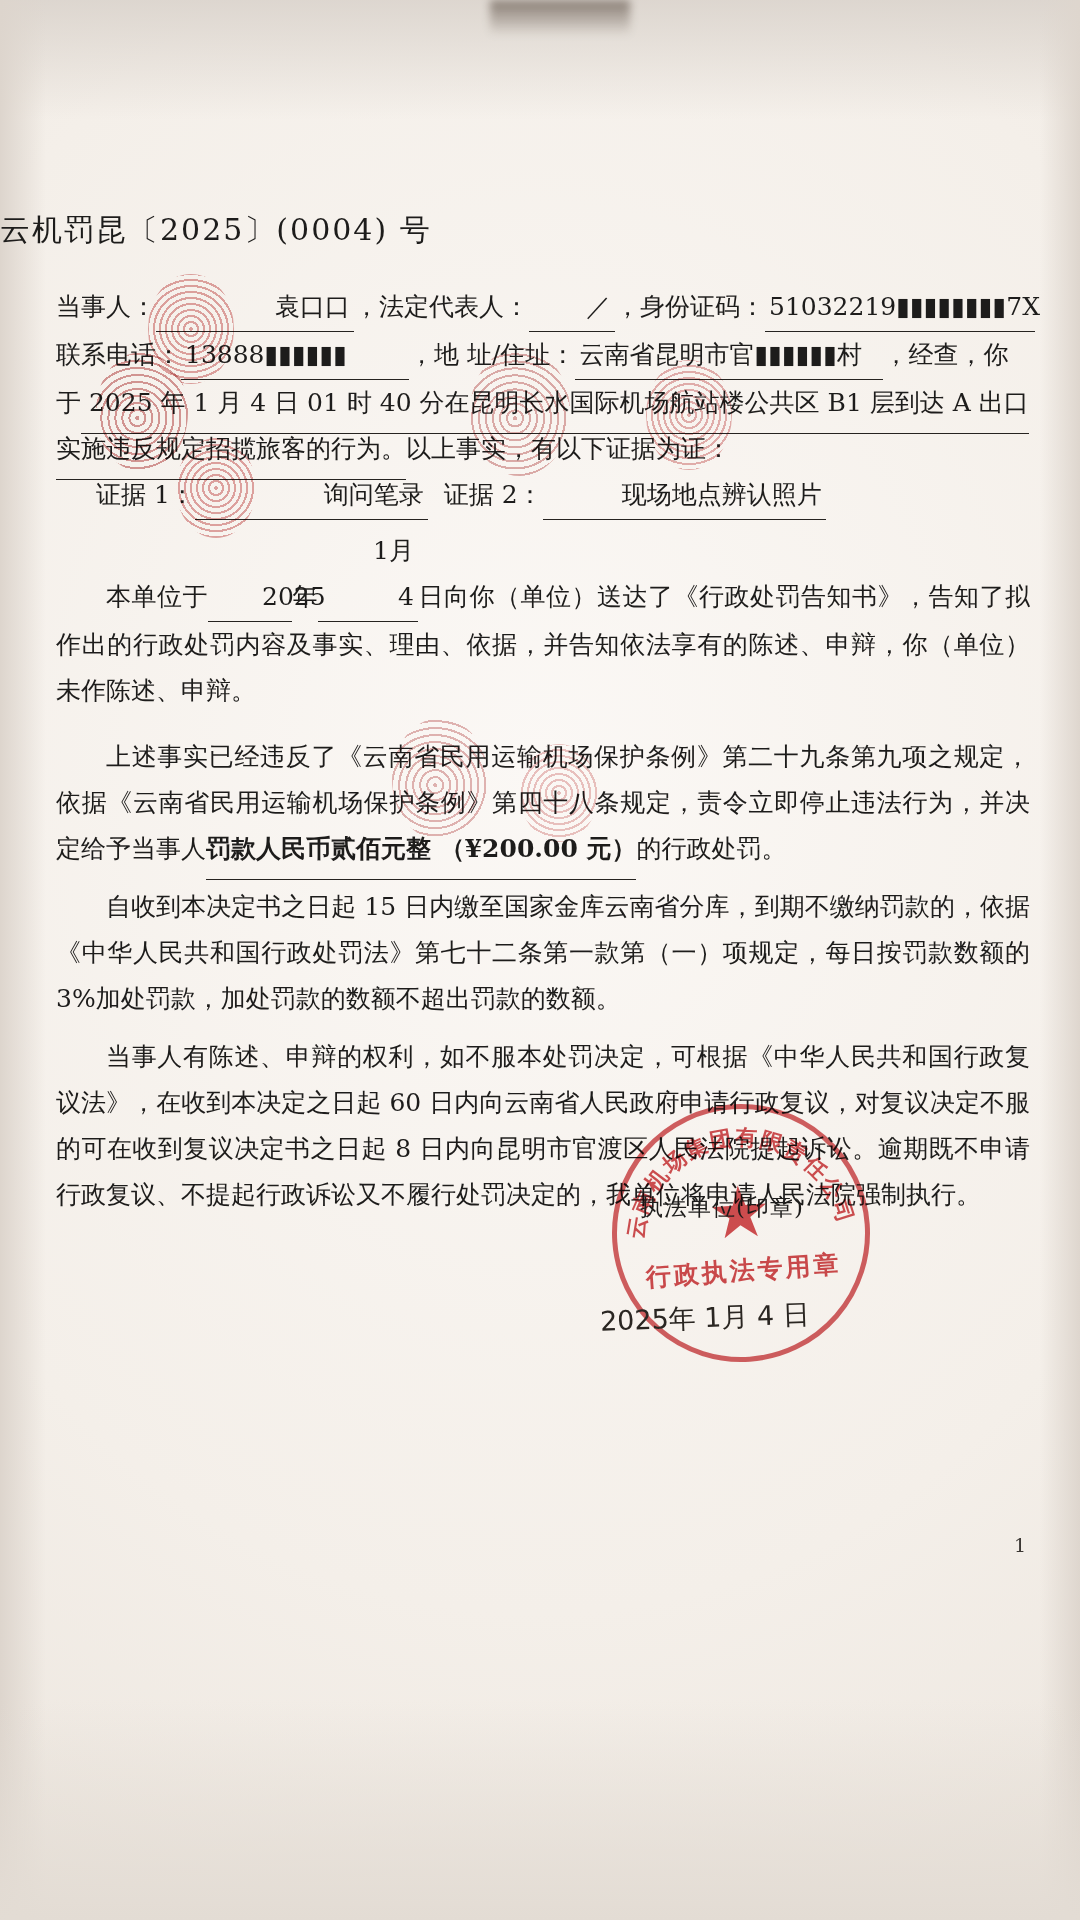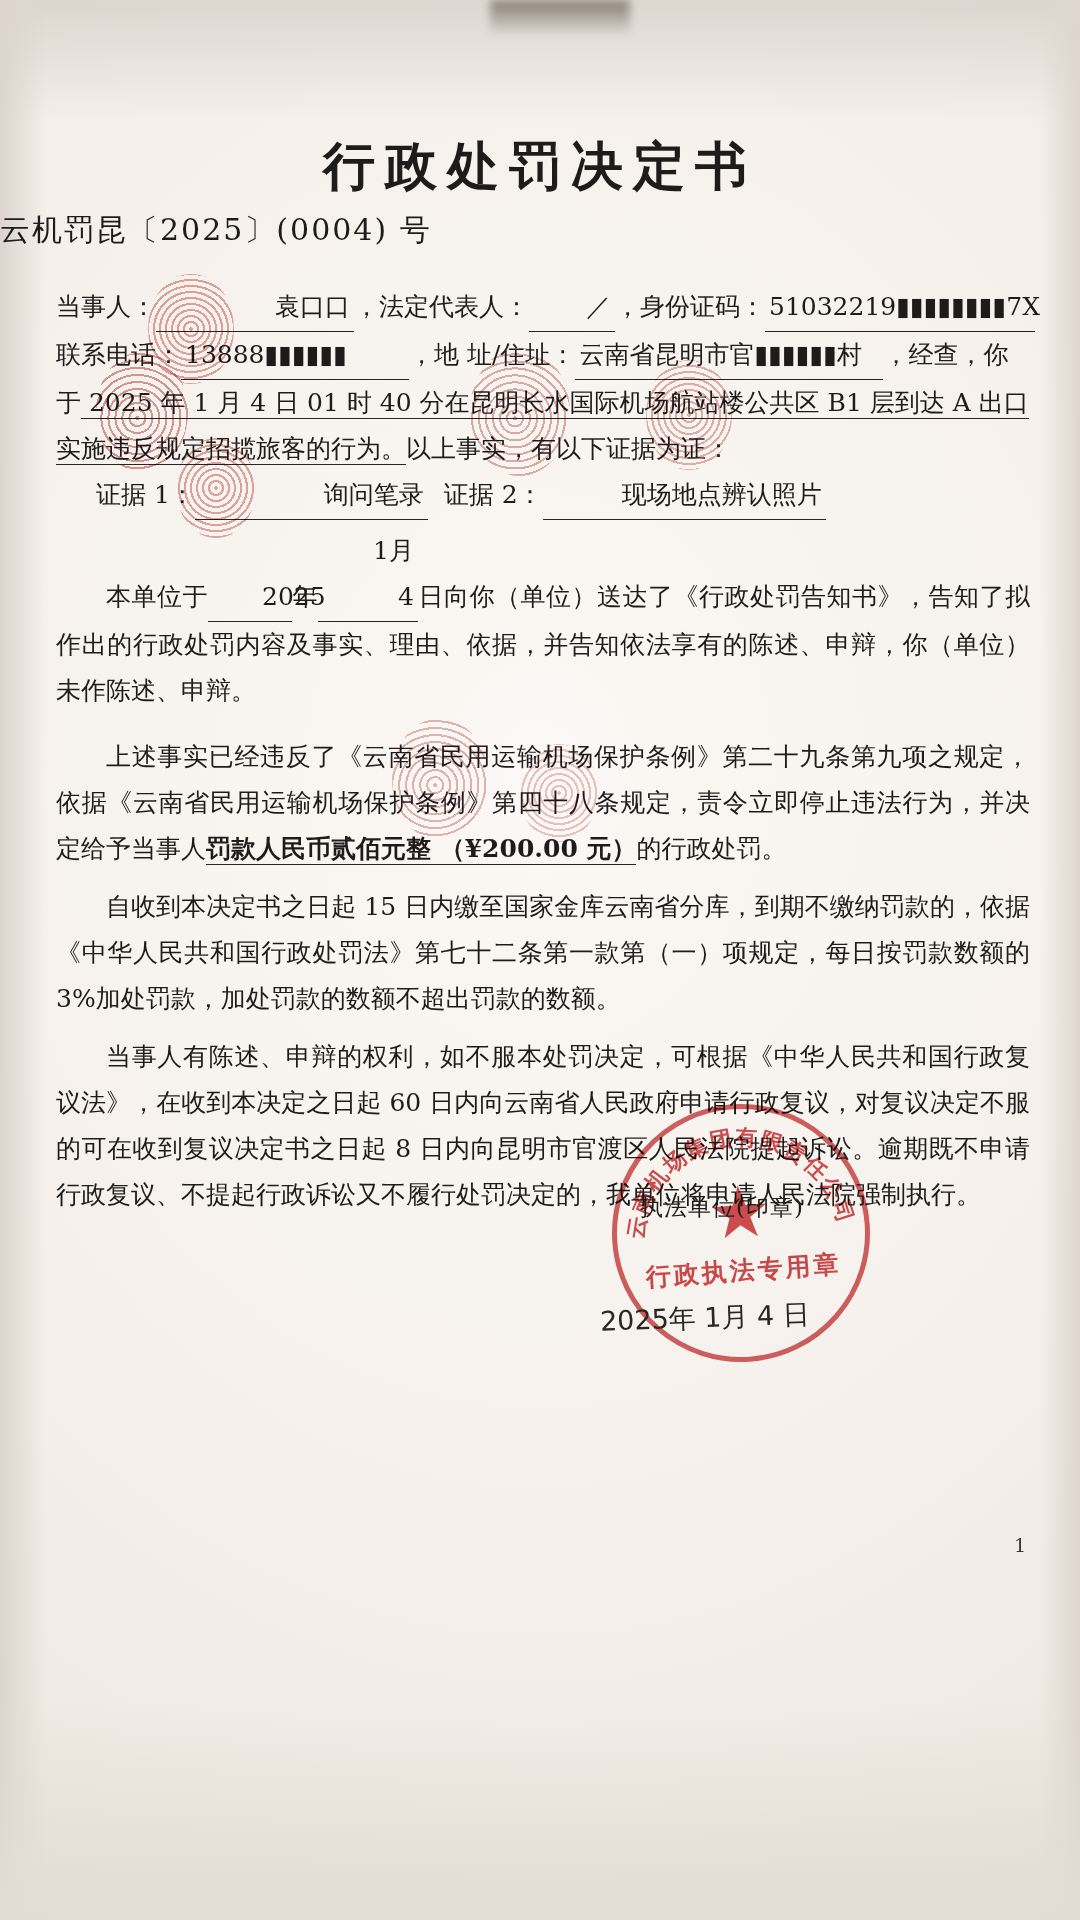--- a/index.html
+++ b/index.html
@@ -60,21 +60,21 @@
   }
   .line{position:relative;white-space:nowrap;}
   .p{ text-indent:50px; white-space:normal;}
   .u{
     display:inline-block;
     border-bottom:1.5px solid #262320;
     padding:0 4px 1px 4px;
     text-align:right;
   }
   .strong{font-weight:700;}
-  .uline{ border-bottom:1.5px solid #262320; padding-bottom:1px;}
+  .uline{ border-bottom:1.5px solid #262320; padding-bottom:16px;}
 
   
   .fp{
     position:absolute;border-radius:50%;
     background:
       repeating-radial-gradient(circle at 50% 50%, rgba(186,44,44,.55) 0 2px, rgba(186,44,44,0) 2px 6px);
     mix-blend-mode:multiply;opacity:.75;
   }
   .fp.b{
     background:
@@ -127,21 +127,20 @@
 
 <div class="paper"></div>
 <div class="top-shadow"></div>
 <div class="top-dark"></div>
 <div class="edge-left"></div>
 <div class="edge-right"></div>
 <div class="bottom-shadow"></div>
 
 <div class="doc">
 
-  <div class="title">行政处罚决定书</div>
   <div class="docno">云机罚昆〔2025〕(0004) 号</div>
 
   <div class="body">
 
     <div class="line">
       <span>当事人：</span><span class="u" style="width:190px">袁口口</span><span>，法定代表人：</span><span class="u" style="width:78px">／</span><span>，身份证码：</span><span class="u" style="width:262px;text-align:left">51032219▮▮▮▮▮▮▮▮7X</span>
     </div>
 
     <div class="line">
       <span>联系电话：</span><span class="u" style="width:220px;text-align:left">13888▮▮▮▮▮▮</span><span>，地 址/住址：</span><span class="u" style="width:300px;text-align:left">云南省昆明市官▮▮▮▮▮▮村</span><span>，经查，你</span>

